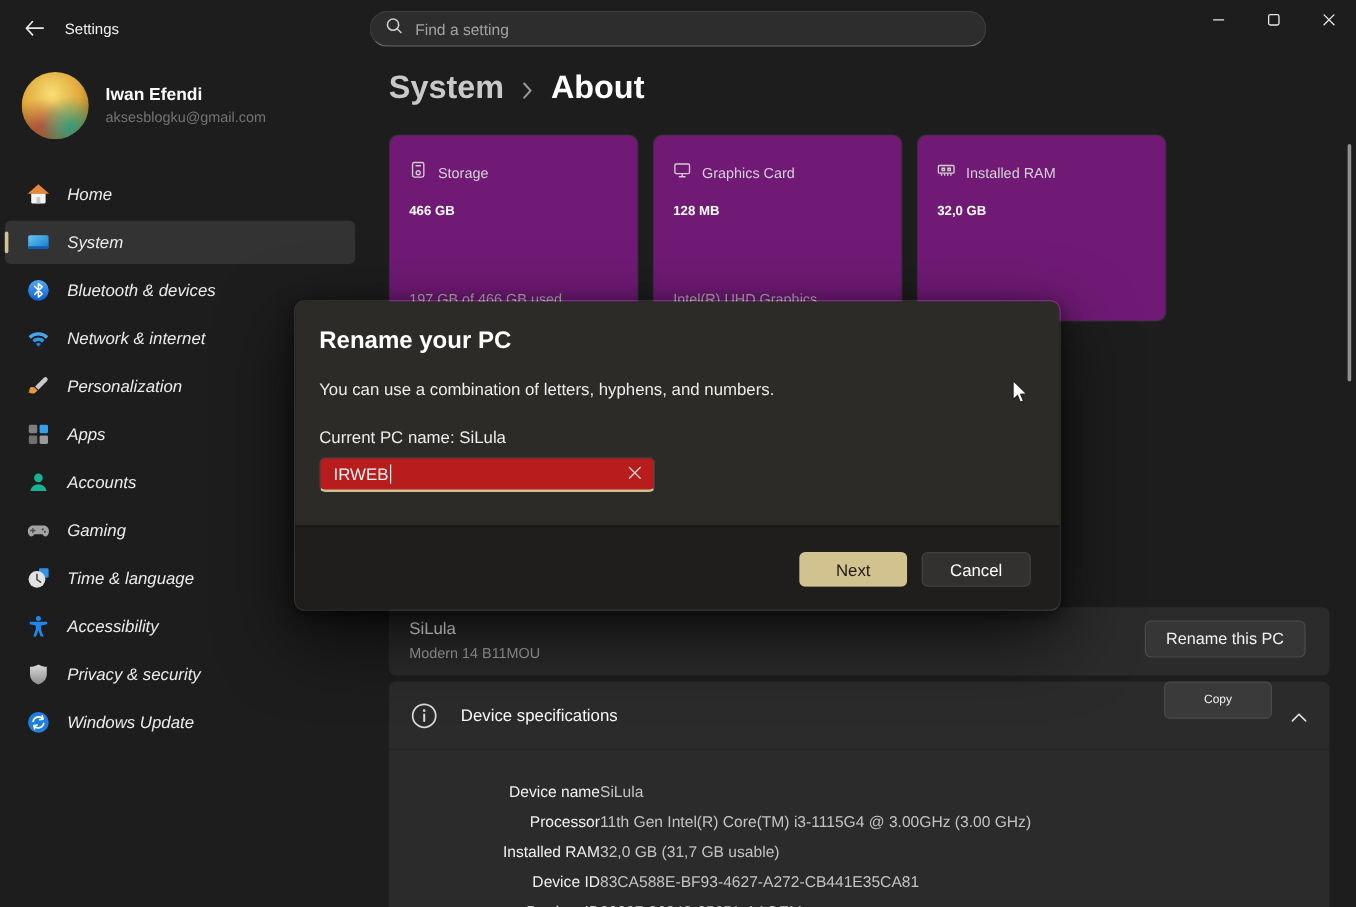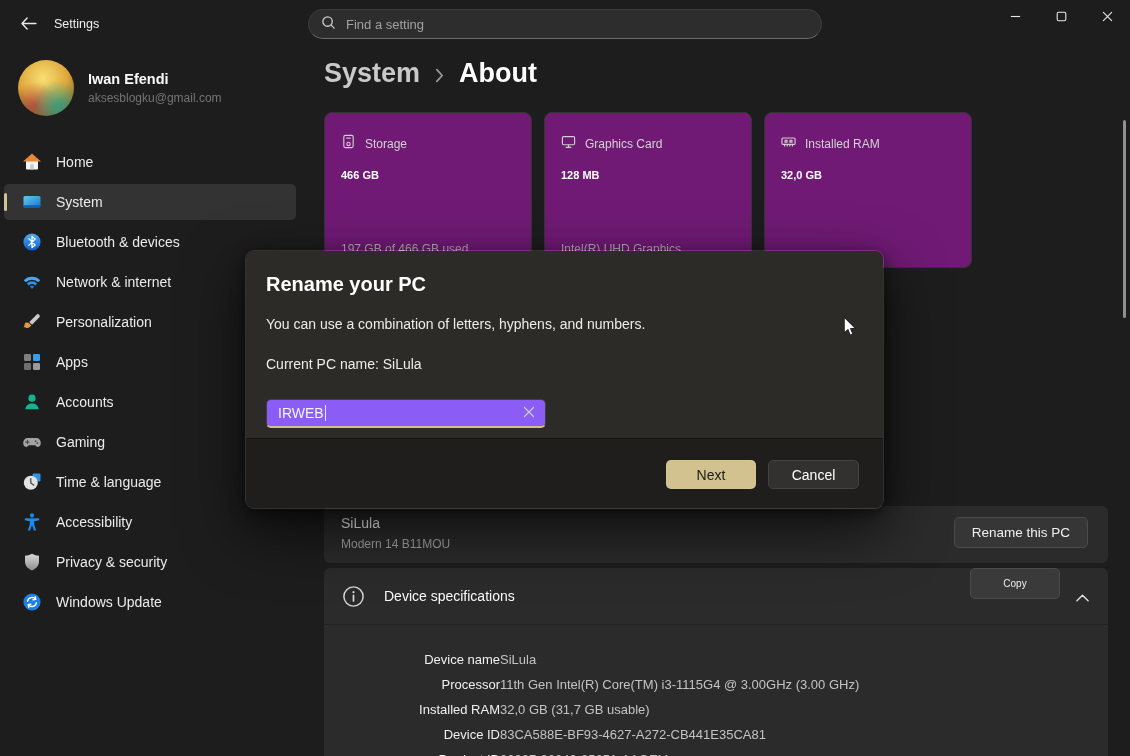--- a/index.html
+++ b/index.html
@@ -34,21 +34,21 @@
   .avatar { width:56px; height:56px; border-radius:50%; flex:0 0 auto;
     background:
       radial-gradient(circle at 72% 82%, rgba(32,158,140,.85), rgba(32,158,140,0) 42%),
       radial-gradient(circle at 30% 80%, rgba(160,40,70,.6), rgba(160,40,70,0) 38%),
       radial-gradient(circle at 45% 32%, #f8df74, #e0a93c 48%, #8a6420 82%, #5a4418 100%); }
   .user-text { margin-left:14px; }
   .user-name { font-size:14.5px; font-weight:bold; color:#fafafa; }
   .user-email { font-size:12px; color:#737373; margin-top:4px; }
 
   
-  .sidebar { position:absolute; left:4px; top:144px; width:292px; }
+  .sidebar { position:absolute; left:4px; top:144px; width:292px;font-style:italic; }
   .side-item { position:relative; height:36px; margin-bottom:4px; border-radius:5px;
     display:flex; align-items:center; padding-left:18px; cursor:pointer; }
   .side-item.selected { background:#333333; }
   .side-item .indicator { position:absolute; left:0; top:9px; width:3px; height:18px;
     border-radius:2px; background:#d2c28f; }
   .side-item .icon { width:20px; height:20px; display:flex; align-items:center; justify-content:center; }
   .side-item .label { margin-left:14px; font-size:14px; color:#ebebeb; }
 
   
   .breadcrumb { position:absolute; left:324px; top:58px; display:flex; align-items:center; }
@@ -91,22 +91,22 @@
 
   
   .dialog { position:absolute; left:245px; top:250px; width:639px; height:259px;
     border-radius:9px; overflow:hidden; z-index:10;
     border:1px solid rgba(255,255,255,0.09);
     box-shadow:0 22px 60px rgba(0,0,0,0.65), 0 4px 14px rgba(0,0,0,0.5); }
   .dialog-body { height:187px; background:#2d2b28; padding:22px 20px; }
   .dialog-title { font-size:20px; font-weight:600; color:#ffffff; }
   .dialog-desc { margin-top:20px; font-size:14px; color:#ececec; }
   .dialog-current { margin-top:24px; font-size:14px; color:#ececec; }
-  .name-field { position:relative; margin-top:27px; width:280px; height:29px;
-    background:#8b5cf6; border:1px solid #413f3c; border-bottom:2px solid #cfbf90;
+  .name-field { position:relative; margin-top:9px; width:280px; height:29px;
+    background:#b91c1c; border:1px solid #413f3c; border-bottom:2px solid #cfbf90;
     border-radius:5px; display:flex; align-items:center; padding:0 11px; cursor:text; }
   .name-text { font-size:14px; color:#f5f5f5; }
   .caret { width:1.5px; height:16px; background:#eaeaea; margin-left:1px; animation:blink 1.1s steps(1) infinite; }
   @keyframes blink { 50% { opacity:0; } }
   .clear-btn { position:absolute; right:6px; top:50%; transform:translateY(-50%);
     width:20px; height:20px; background:transparent; border:none;
     display:flex; align-items:center; justify-content:center; }
   .dialog-footer { height:72px; background:#201e1c; border-top:1px solid #171513;
     display:flex; align-items:center; justify-content:flex-end; gap:12px; padding-right:24px; }
   .btn-next { width:90px; height:29px; background:#d2c28f; color:#1d1b17;

